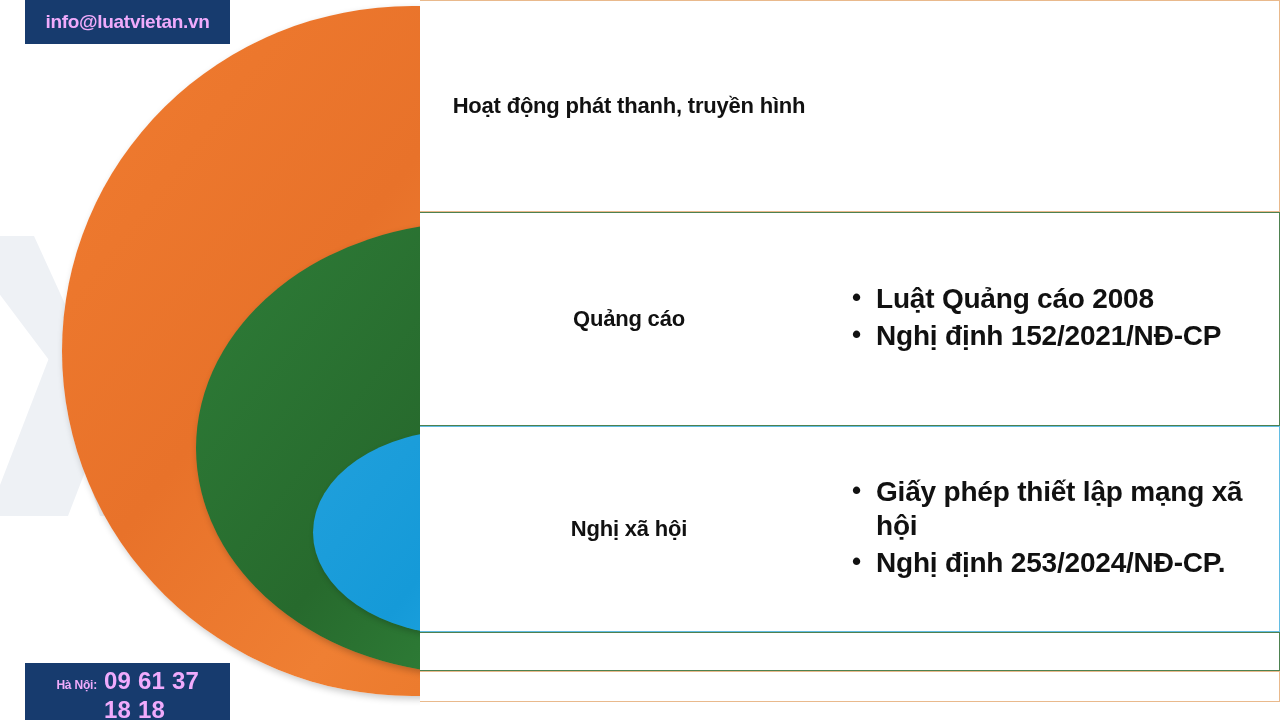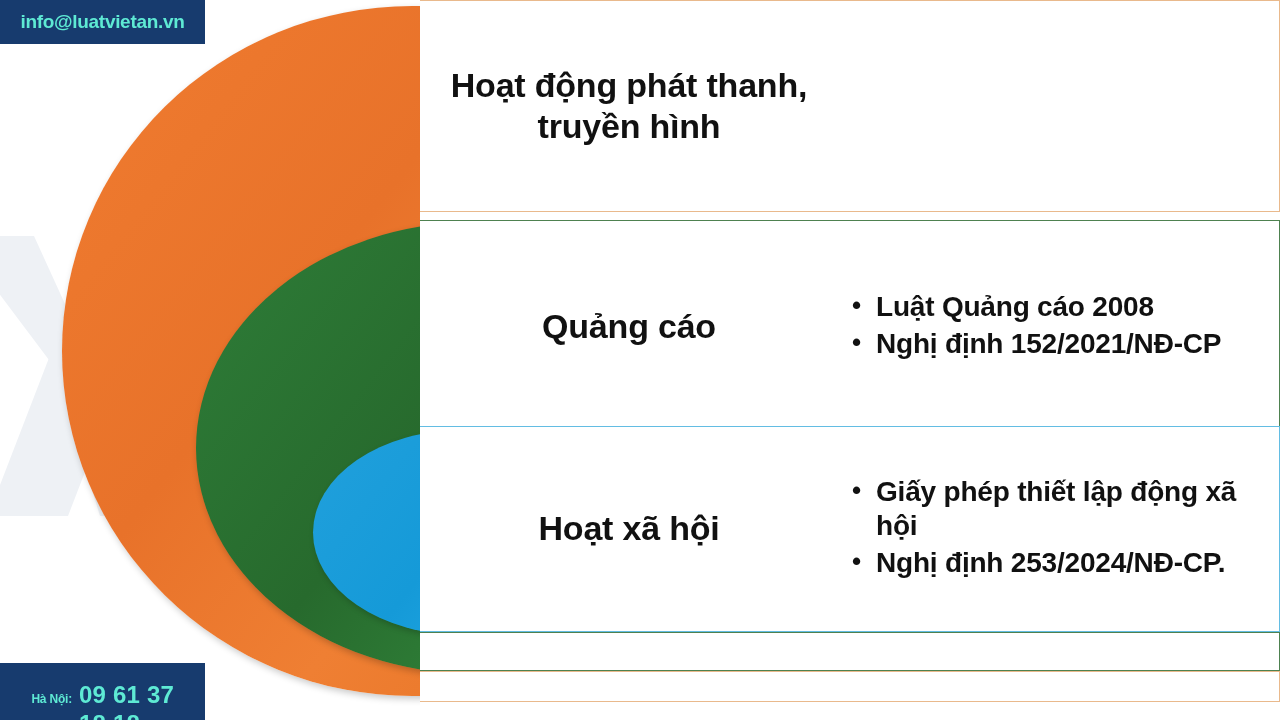--- a/index.html
+++ b/index.html
@@ -44,29 +44,29 @@
   }
 
   
   #rows{ position:absolute; left:420px; top:0; width:860px; height:720px; z-index:2; }
   .row{
     position:absolute; left:0; width:860px;
     background:#ffffff;
     display:flex; align-items:center;
   }
   .row.r1{ top:0;   height:212px; border:1px solid #e9b98c; border-left:none; }
-  .row.r2{ top:220px; height:214px; border:1px solid #4e8150; border-left:none; }
+  .row.r2{ top:212px; height:214px; border:1px solid #4e8150; border-left:none; }
   .row.r3{ top:426px; height:206px; border:1px solid #63bde3; border-left:none; }
   .row.r4{ top:632px; height:39px;  border:1px solid #4e8150; border-left:none; }
   .row.r5{ top:671px; height:31px;  border:1px solid #e9b98c; border-left:none; }
 
   .cat{
     width:418px; flex:0 0 418px;
     text-align:center;
-    font-size:34px; font-weight:700; color:#111111;
+    font-size:22px; font-weight:700; color:#111111;
     line-height:1.22; padding:0 14px;
     letter-spacing:-0.2px;
   }
   .items{
     flex:1 1 auto; padding-left:14px; padding-right:30px;
   }
   .items ul{ list-style:none; }
   .items li{
     position:relative;
     font-size:28px; font-weight:700; color:#111111;
@@ -74,30 +74,30 @@
     letter-spacing:-0.2px;
   }
   .items li::before{
     content:"\2022";
     position:absolute; left:0; top:-1px;
     font-size:26px; line-height:1.28;
   }
 
   
   .badge{
-    position:absolute; background:#173b6e; color:#5eead4; z-index:5;
+    position:absolute; background:#173b6e; color:#f0abfc; z-index:5;margin-left:25px;
   }
   #email-badge{
     left:0; top:0; width:205px; height:44px;
     display:flex; align-items:center; justify-content:center;
     font-size:19px; font-weight:700; letter-spacing:-0.3px;
   }
   #phone-badge{
     left:0; top:663px; width:205px; height:57px;
-    padding:18px 10px 5px 8px;
+    padding:4px 10px 5px 8px;
   }
   .phone-line{ display:flex; align-items:baseline; gap:7px; }
   .phone-label{
     width:64px; text-align:right; flex:0 0 64px;
     font-size:12px; font-weight:700; letter-spacing:-0.2px;
   }
   .phone-num{ font-size:24px; font-weight:700; letter-spacing:0.2px; line-height:1.2; }
 </style>
 </head>
 <body>
@@ -127,24 +127,24 @@
     <div class="cat">Quảng cáo</div>
     <div class="items">
       <ul>
         <li>Luật Quảng cáo 2008</li>
         <li>Nghị định 152/2021/NĐ-CP</li>
       </ul>
     </div>
   </div>
 
   <div class="row r3">
-    <div class="cat">Hoạt xã hội</div>
+    <div class="cat">Nghị xã hội</div>
     <div class="items">
       <ul>
-        <li>Giấy phép thiết lập động xã hội</li>
+        <li>Giấy phép thiết lập mạng xã hội</li>
         <li>Nghị định 253/2024/NĐ-CP.</li>
       </ul>
     </div>
   </div>
 
   <div class="row r4"></div>
   <div class="row r5"></div>
 </div>
 
 <div class="badge" id="email-badge">info@luatvietan.vn</div>

